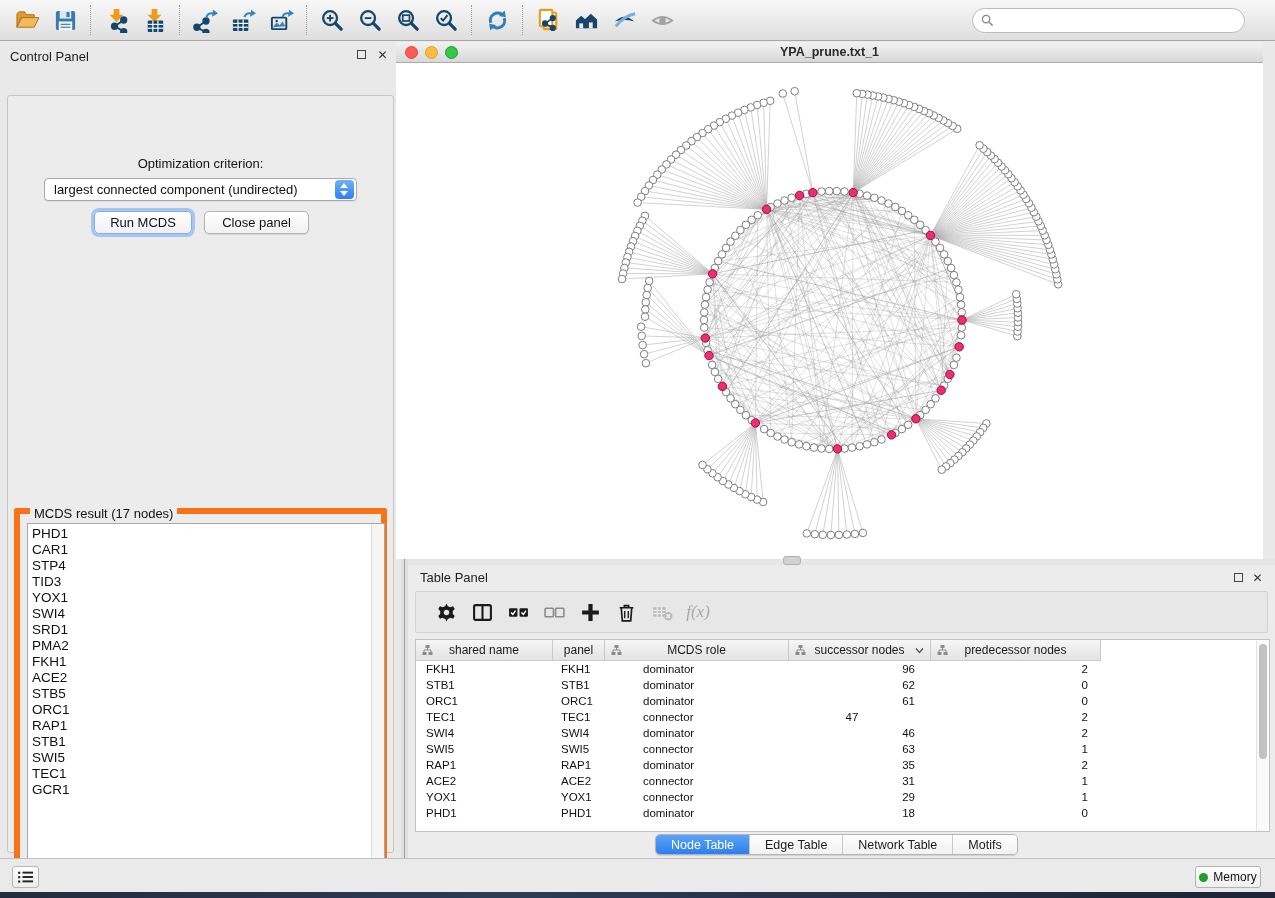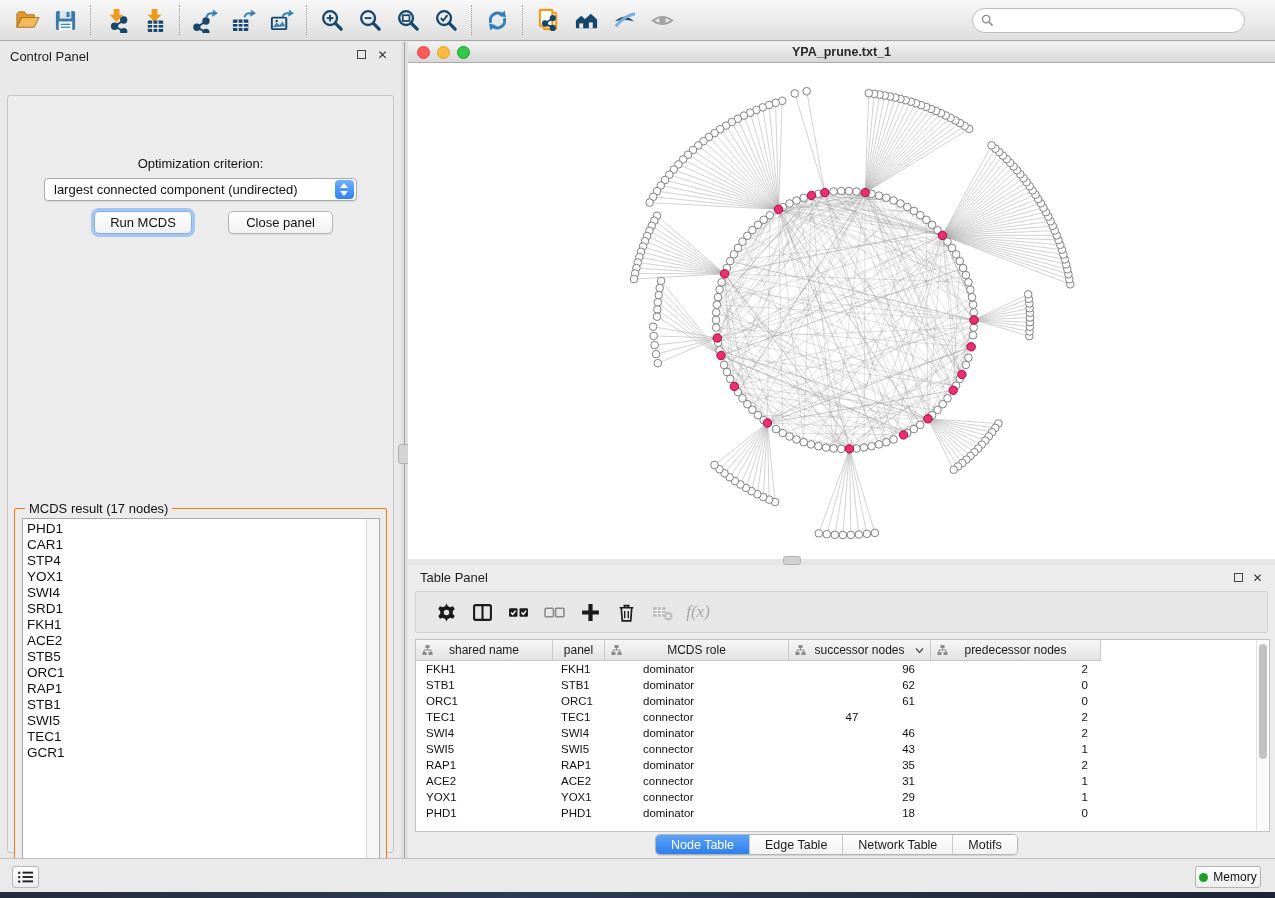--- a/index.html
+++ b/index.html
@@ -57,42 +57,42 @@
   #opt-stepper:before, #opt-stepper:after { content:""; position:absolute; left:5px;
     border-left:4.5px solid transparent; border-right:4.5px solid transparent; }
   #opt-stepper:before { top:3px; border-bottom:5px solid #fff; }
   #opt-stepper:after { bottom:3px; border-top:5px solid #fff; }
   .mac-btn { position:absolute; height:23px; background:linear-gradient(#ffffff,#f1f1f1);
     border:1px solid #b3b3b3; border-radius:5px; font-size:13px; color:#111;
     display:flex; align-items:center; justify-content:center; cursor:default;
     box-shadow:0 1px 1px rgba(0,0,0,.1); font-family:inherit; }
   #run-mcds { left:86px; top:115px; width:98px; border-color:#7fb0ee;
     box-shadow:0 0 0 3px rgba(96,160,248,.5); }
-  #close-panel { left:196px; top:115px; width:105px;margin-left:24px; }
+  #close-panel { left:196px; top:115px; width:105px; }
 
   #mcds-result { position:absolute; left:6px; top:412px; width:373px; height:373px;
-    border:1px solid #f97316; border-radius:2px; background:#ececec; }
+    border:6px solid #f97316; border-radius:2px; background:#ececec; }
   #mcds-legend { position:absolute; left:10px; top:-8px; background:#ececec; padding:0 4px; font-size:13px; color:#111; }
   #mcds-list { position:absolute; left:7px; top:9px; width:358px; height:356px; background:#fff;
     border:1px solid #a8a8a8; overflow:hidden; }
   #mcds-list-inner { position:absolute; left:0; top:0; right:13px; bottom:0; padding:2px 0 0 4px; }
   .mcds-item { font-size:13.5px; line-height:16px; color:#111; }
   #mcds-scroll { position:absolute; right:0; top:0; width:13px; height:100%; background:#f6f6f6; border-left:1px solid #ddd; }
 
   
   #v-splitter { position:absolute; left:401px; top:42px; width:7px; height:816px; background:#e0e0e0; }
   #v-splitter .line { position:absolute; left:3px; top:0; width:1px; height:100%; background:#9f9f9f; }
   #v-splitter .grip { position:absolute; left:-3px; top:402px; width:12px; height:20px; background:#d4d4d4;
     border:1px solid #b0b0b0; border-radius:3px; }
   #h-splitter { position:absolute; left:408px; top:559px; width:867px; height:6px; background:#e6e6e6; }
   #h-splitter .grip { position:absolute; left:375px; top:-3px; width:18px; height:9px; background:#d2d2d2;
     border:1px solid #b2b2b2; border-radius:3px; }
 
   
-  #network-window { position:absolute; left:408px; top:42px; width:867px; height:517px; background:#fff; }
+  #network-window { position:absolute; left:396px; top:42px; width:867px; height:517px; background:#fff; }
   #net-titlebar { position:absolute; left:0; top:0; width:100%; height:21px;
     background:linear-gradient(#f2f2f2,#d8d8d8); border-bottom:1px solid #ababab; }
   .tl { position:absolute; top:4px; width:13px; height:13px; border-radius:50%; }
   #tl-red { left:9px; background:#fc5b57; border:1px solid #e2463f; }
   #tl-yellow { left:29px; background:#fdbc40; border:1px solid #dfa023; }
   #tl-green { left:49px; background:#34c84a; border:1px solid #1f9a31; }
   #net-title { position:absolute; width:100%; text-align:center; top:3px; font-size:12.5px; font-weight:bold; color:#2a2a2a; }
   #net-canvas { position:absolute; left:0; top:21px; width:867px; height:496px; background:#fff; }
 
   
@@ -318,23 +318,25 @@
       </div>
       <button id="run-mcds" class="mac-btn">Run MCDS</button>
       <button id="close-panel" class="mac-btn">Close panel</button>
       <div id="mcds-result">
         <span id="mcds-legend">MCDS result (17 nodes)</span>
         <div id="mcds-list">
           <div id="mcds-list-inner">
               <div class="mcds-item">PHD1</div>
               <div class="mcds-item">CAR1</div>
               <div class="mcds-item">STP4</div>
+              <div class="mcds-item">TID3</div>
               <div class="mcds-item">YOX1</div>
               <div class="mcds-item">SWI4</div>
               <div class="mcds-item">SRD1</div>
+              <div class="mcds-item">PMA2</div>
               <div class="mcds-item">FKH1</div>
               <div class="mcds-item">ACE2</div>
               <div class="mcds-item">STB5</div>
               <div class="mcds-item">ORC1</div>
               <div class="mcds-item">RAP1</div>
               <div class="mcds-item">STB1</div>
               <div class="mcds-item">SWI5</div>
               <div class="mcds-item">TEC1</div>
               <div class="mcds-item">GCR1</div>
             </div>
@@ -1176,21 +1178,21 @@
             <div class="td" style="width: 137px; text-align: left; padding-left: 10px;">SWI4</div>
             <div class="td" style="width: 52px; text-align: left; padding-left: 8px;">SWI4</div>
             <div class="td" style="width: 184px; text-align: left; padding-left: 38px;">dominator</div>
             <div class="td" style="width: 142px; text-align: right; padding-right: 16px;">46</div>
             <div class="td" style="width: 170px; text-align: right; padding-right: 13px;">2</div>
           </div>
           <div class="tr" style="top: 80px;">
             <div class="td" style="width: 137px; text-align: left; padding-left: 10px;">SWI5</div>
             <div class="td" style="width: 52px; text-align: left; padding-left: 8px;">SWI5</div>
             <div class="td" style="width: 184px; text-align: left; padding-left: 38px;">connector</div>
-            <div class="td" style="width: 142px; text-align: right; padding-right: 16px;">43</div>
+            <div class="td" style="width: 142px; text-align: right; padding-right: 16px;">63</div>
             <div class="td" style="width: 170px; text-align: right; padding-right: 13px;">1</div>
           </div>
           <div class="tr" style="top: 96px;">
             <div class="td" style="width: 137px; text-align: left; padding-left: 10px;">RAP1</div>
             <div class="td" style="width: 52px; text-align: left; padding-left: 8px;">RAP1</div>
             <div class="td" style="width: 184px; text-align: left; padding-left: 38px;">dominator</div>
             <div class="td" style="width: 142px; text-align: right; padding-right: 16px;">35</div>
             <div class="td" style="width: 170px; text-align: right; padding-right: 13px;">2</div>
           </div>
           <div class="tr" style="top: 112px;">

